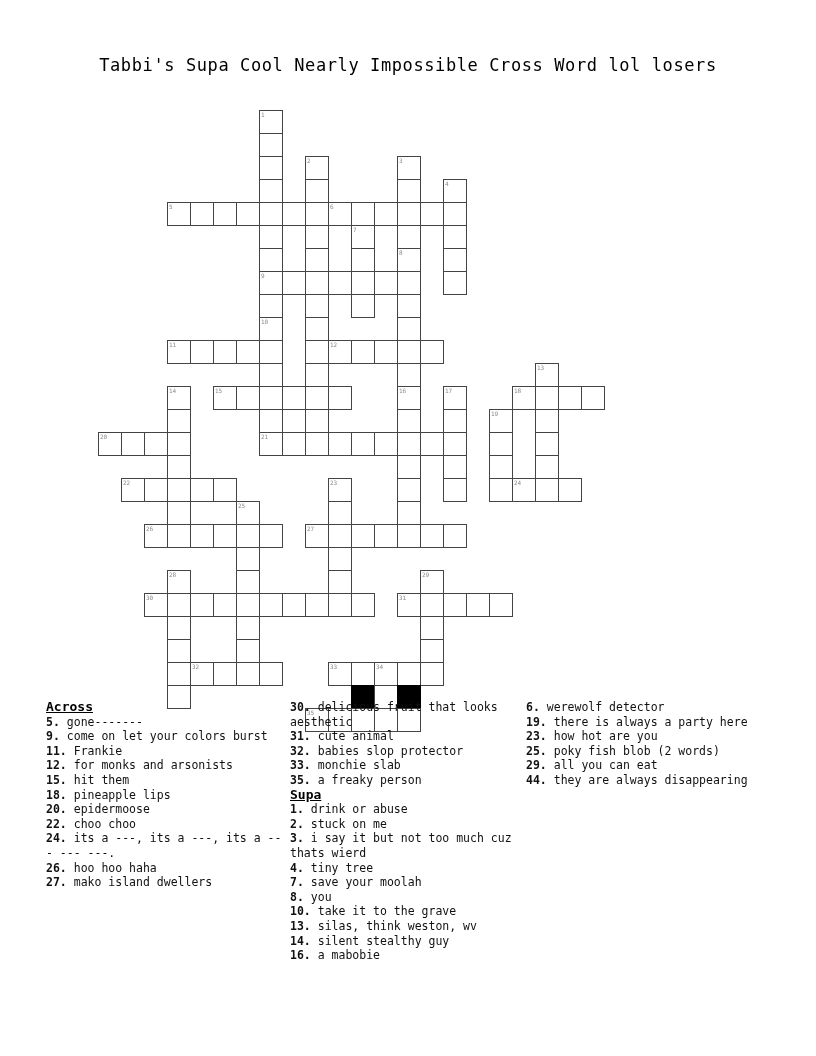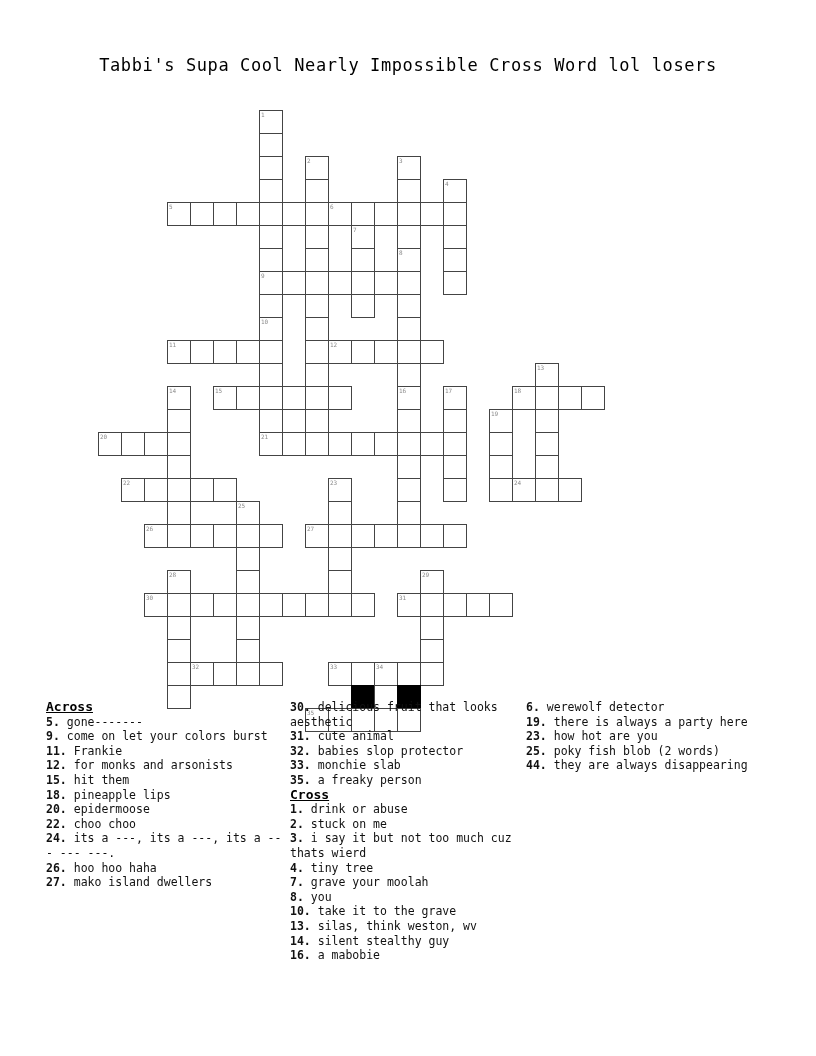--- a/index.html
+++ b/index.html
@@ -374,34 +374,35 @@
         <div class="clue"><span class="cn">24.</span><span> its a ---, its a ---, its a --- --- ---.</span></div>
         <div class="clue"><span class="cn">26.</span><span> hoo hoo haha</span></div>
         <div class="clue"><span class="cn">27.</span><span> mako island dwellers</span></div>
       </div>
     <div class="clue-col" id="clue-col-2">
         <div class="clue"><span class="cn">30.</span><span> delicious fruit that looks aesthetic</span></div>
         <div class="clue"><span class="cn">31.</span><span> cute animal</span></div>
         <div class="clue"><span class="cn">32.</span><span> babies slop protector</span></div>
         <div class="clue"><span class="cn">33.</span><span> monchie slab</span></div>
         <div class="clue"><span class="cn">35.</span><span> a freaky person</span></div>
-        <div class="clue-head">Cross</div>
+        <div class="clue-head">Supa</div>
         <div class="clue"><span class="cn">1.</span><span> drink or abuse</span></div>
         <div class="clue"><span class="cn">2.</span><span> stuck on me</span></div>
         <div class="clue"><span class="cn">3.</span><span> i say it but not too much cuz thats wierd</span></div>
         <div class="clue"><span class="cn">4.</span><span> tiny tree</span></div>
-        <div class="clue"><span class="cn">7.</span><span> grave your moolah</span></div>
+        <div class="clue"><span class="cn">7.</span><span> save your moolah</span></div>
         <div class="clue"><span class="cn">8.</span><span> you</span></div>
         <div class="clue"><span class="cn">10.</span><span> take it to the grave</span></div>
         <div class="clue"><span class="cn">13.</span><span> silas, think weston, wv</span></div>
         <div class="clue"><span class="cn">14.</span><span> silent stealthy guy</span></div>
         <div class="clue"><span class="cn">16.</span><span> a mabobie</span></div>
       </div>
     <div class="clue-col" id="clue-col-3">
         <div class="clue"><span class="cn">6.</span><span> werewolf detector</span></div>
         <div class="clue"><span class="cn">19.</span><span> there is always a party here</span></div>
         <div class="clue"><span class="cn">23.</span><span> how hot are you</span></div>
         <div class="clue"><span class="cn">25.</span><span> poky fish blob (2 words)</span></div>
+        <div class="clue"><span class="cn">29.</span><span> all you can eat</span></div>
         <div class="clue"><span class="cn">44.</span><span> they are always disappearing</span></div>
       </div>
   </div>
 
 </div>
 
 </body></html>

